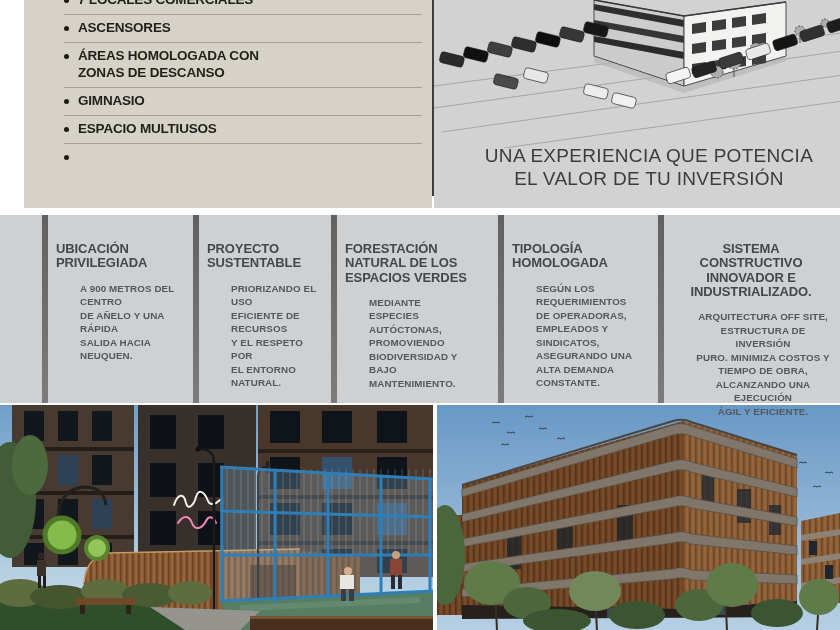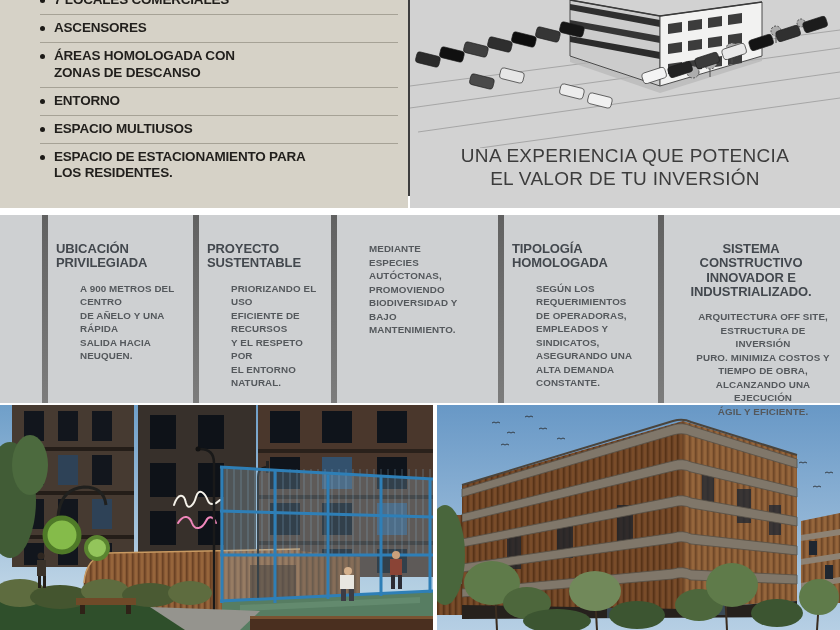--- a/index.html
+++ b/index.html
@@ -2,21 +2,21 @@
 <html><head>
 <meta charset="utf-8">
 <style>
   html,body{margin:0;padding:0;background:#ffffff;}
   *{box-sizing:border-box;}
   .poster{
     position:relative;width:840px;height:630px;overflow:hidden;background:#ffffff;
     font-family:"Liberation Sans","DejaVu Sans",sans-serif;
   }
   
-  .top{position:relative;height:208px;}
+  .top{position:relative;height:208px;margin-left:24px;}
   .amenities-panel{
     position:absolute;left:0;top:0;width:408px;height:208px;
     background:#d6d2c7;overflow:hidden;
   }
   .amenities-list{margin:0 10px 0 40px;padding:0;list-style:none;}
   .amenity-item{
     display:flex;gap:9px;padding:5px 0 6px;
     border-bottom:1px solid #a6a296;
   }
   .amenity-item:last-child{border-bottom:none;}
@@ -77,30 +77,28 @@
           <span class="bullet-dot"></span>
           <span class="amenity-label">ASCENSORES</span>
         </li>
         <li class="amenity-item">
           <span class="bullet-dot"></span>
           <span class="amenity-label">ÁREAS HOMOLOGADA CON
 ZONAS DE DESCANSO</span>
         </li>
         <li class="amenity-item">
           <span class="bullet-dot"></span>
-          <span class="amenity-label">ENTORNO</span>
+          <span class="amenity-label">GIMNASIO</span>
         </li>
         <li class="amenity-item">
           <span class="bullet-dot"></span>
           <span class="amenity-label">ESPACIO MULTIUSOS</span>
         </li>
         <li class="amenity-item">
           <span class="bullet-dot"></span>
-          <span class="amenity-label">ESPACIO DE ESTACIONAMIENTO PARA
-LOS RESIDENTES.</span>
         </li>
       </ul>
     </div>
 
     <div class="top-divider"></div>
 
     <div class="invest-panel">
       <figure class="sketch-figure">
         <svg viewBox="0 0 430 148" width="430" height="148">
           <rect x="0" y="0" width="430" height="148" fill="#d2d2d2"></rect>
@@ -194,20 +192,23 @@
 SUSTENTABLE</div>
         <div class="feature-body">PRIORIZANDO EL USO
 EFICIENTE DE RECURSOS
 Y EL RESPETO POR
 EL ENTORNO NATURAL.</div>
       </div>
     </div>
     <div class="feature-card f3">
       <div class="accent-bar"></div>
       <div class="feature-inner">
+        <div class="feature-title">FORESTACIÓN
+NATURAL DE LOS
+ESPACIOS VERDES</div>
         <div class="feature-body">MEDIANTE ESPECIES
 AUTÓCTONAS,
 PROMOVIENDO
 BIODIVERSIDAD Y
 BAJO MANTENIMIENTO.</div>
       </div>
     </div>
     <div class="feature-card f4">
       <div class="accent-bar"></div>
       <div class="feature-inner">

